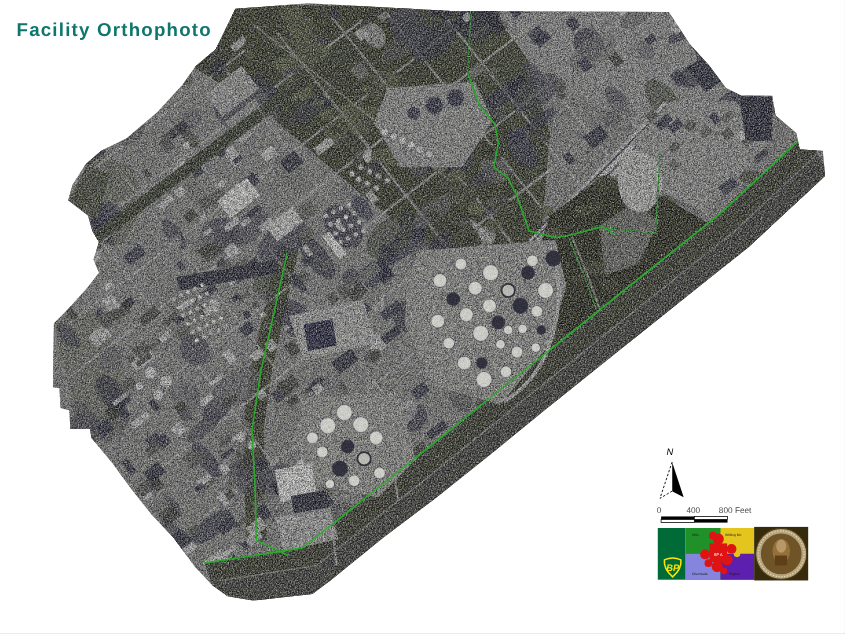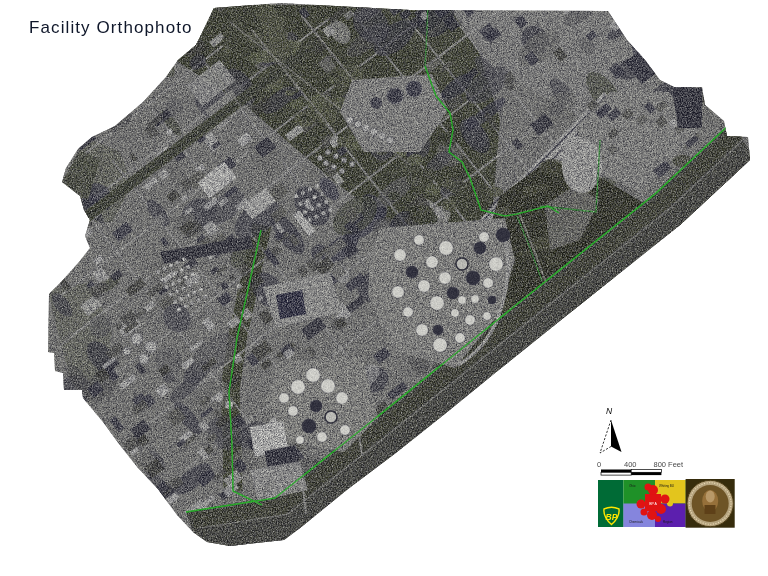--- a/index.html
+++ b/index.html
@@ -1,17 +1,17 @@
 <!DOCTYPE html>
 <html><head>
 <meta charset="utf-8">
 <style>
   html,body{margin:0;padding:0;background:#ffffff;width:768px;height:576px;overflow:hidden;}
   body{font-family:"Liberation Sans", sans-serif;position:relative;}
-  #title{position:absolute;left:29px;top:18px;font-size:17px;color:#0f172a;letter-spacing:1.1px;}
+  #title{position:absolute;left:15px;top:18px;font-size:17px;color:#0f766e;letter-spacing:1.1px;font-weight:bold;}
 </style>
 </head>
 <body>
 
 <div id="title">Facility Orthophoto</div>
 
 <svg width="768" height="576" viewBox="0 0 768 576" style="position:absolute;left:0;top:0;">
   <defs>
     <clipPath id="foot">
       <path d="M214,8 L280,3 L410,10 L608,11 L627,40 L645,60 L660,80 L674,87 L702,87 L705,105 L724,121 L727,136 L748,137 L750,160

